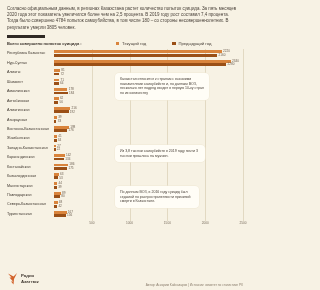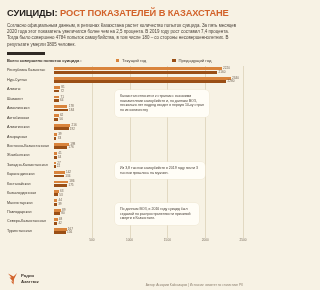--- a/index.html
+++ b/index.html
@@ -55,24 +55,20 @@
   .brand{position:absolute;left:0;bottom:2px;display:flex;align-items:center;gap:3px;}
   .brandmark{width:11px;height:13px;}
   .brandtext{font-size:4.3px;font-weight:bold;line-height:5.2px;color:#3b332c;}
   .credit{position:absolute;right:0;bottom:0;font-size:3.2px;color:#8a7d6c;white-space:nowrap;}
 </style>
 </head>
 <body>
 
 <div class="wrap">
 
-  <div class="title">
-    <span class="t-black">СУИЦИДЫ:</span>
-    <span class="t-orange">РОСТ ПОКАЗАТЕЛЕЙ В КАЗАХСТАНЕ</span>
-  </div>
 
   <div class="intro">Согласно официальным данным, в регионах Казахстана растет количество попыток суицида. За пять месяцев 2020 года этот показатель увеличился более чем на 2,5 процента. В 2019 году рост составил 7,4 процента. Тогда было совершено 4784 попыток самоубийства, в том числе 180 – со стороны несовершеннолетних. В результате умерли 3805 человек.</div>
 
   <div class="rule"></div>
 
   <div class="legendrow">
     <div class="legend-title">Всего совершено попыток суицида :</div>
     <div class="legend-items">
       <div class="legend-item">
         <span class="swatch" style="background: rgb(217, 132, 60);"></span>

